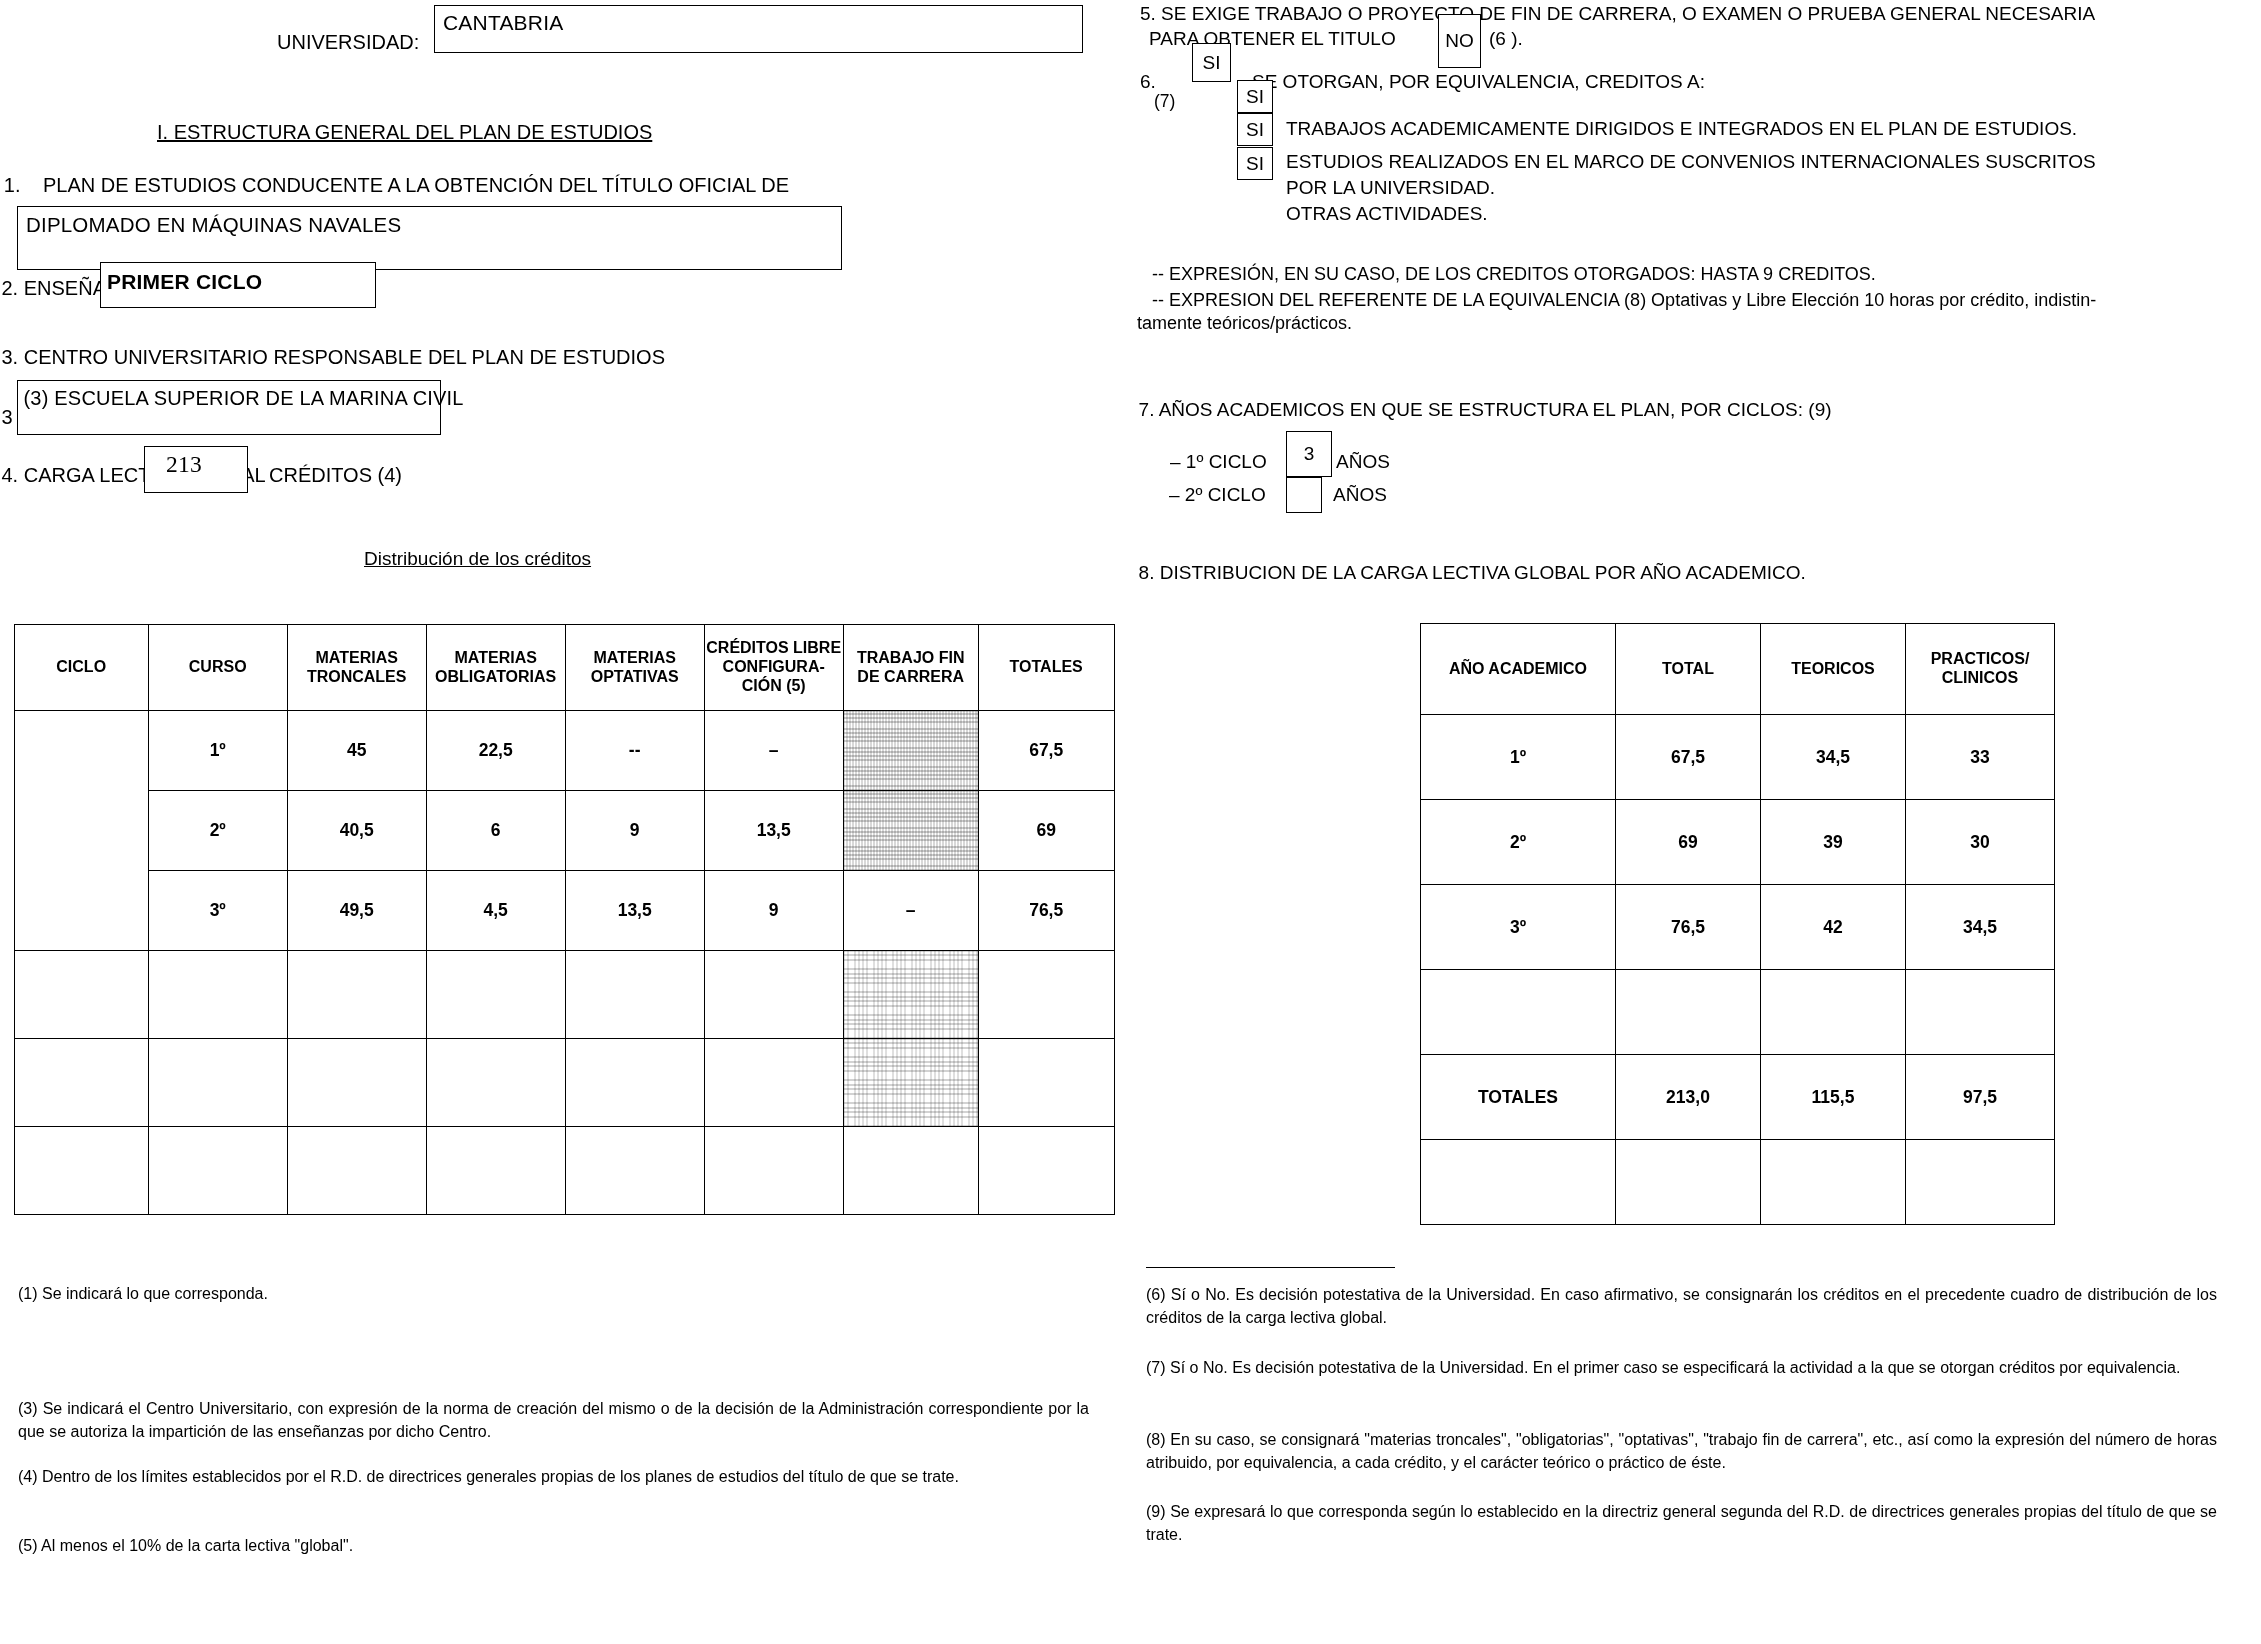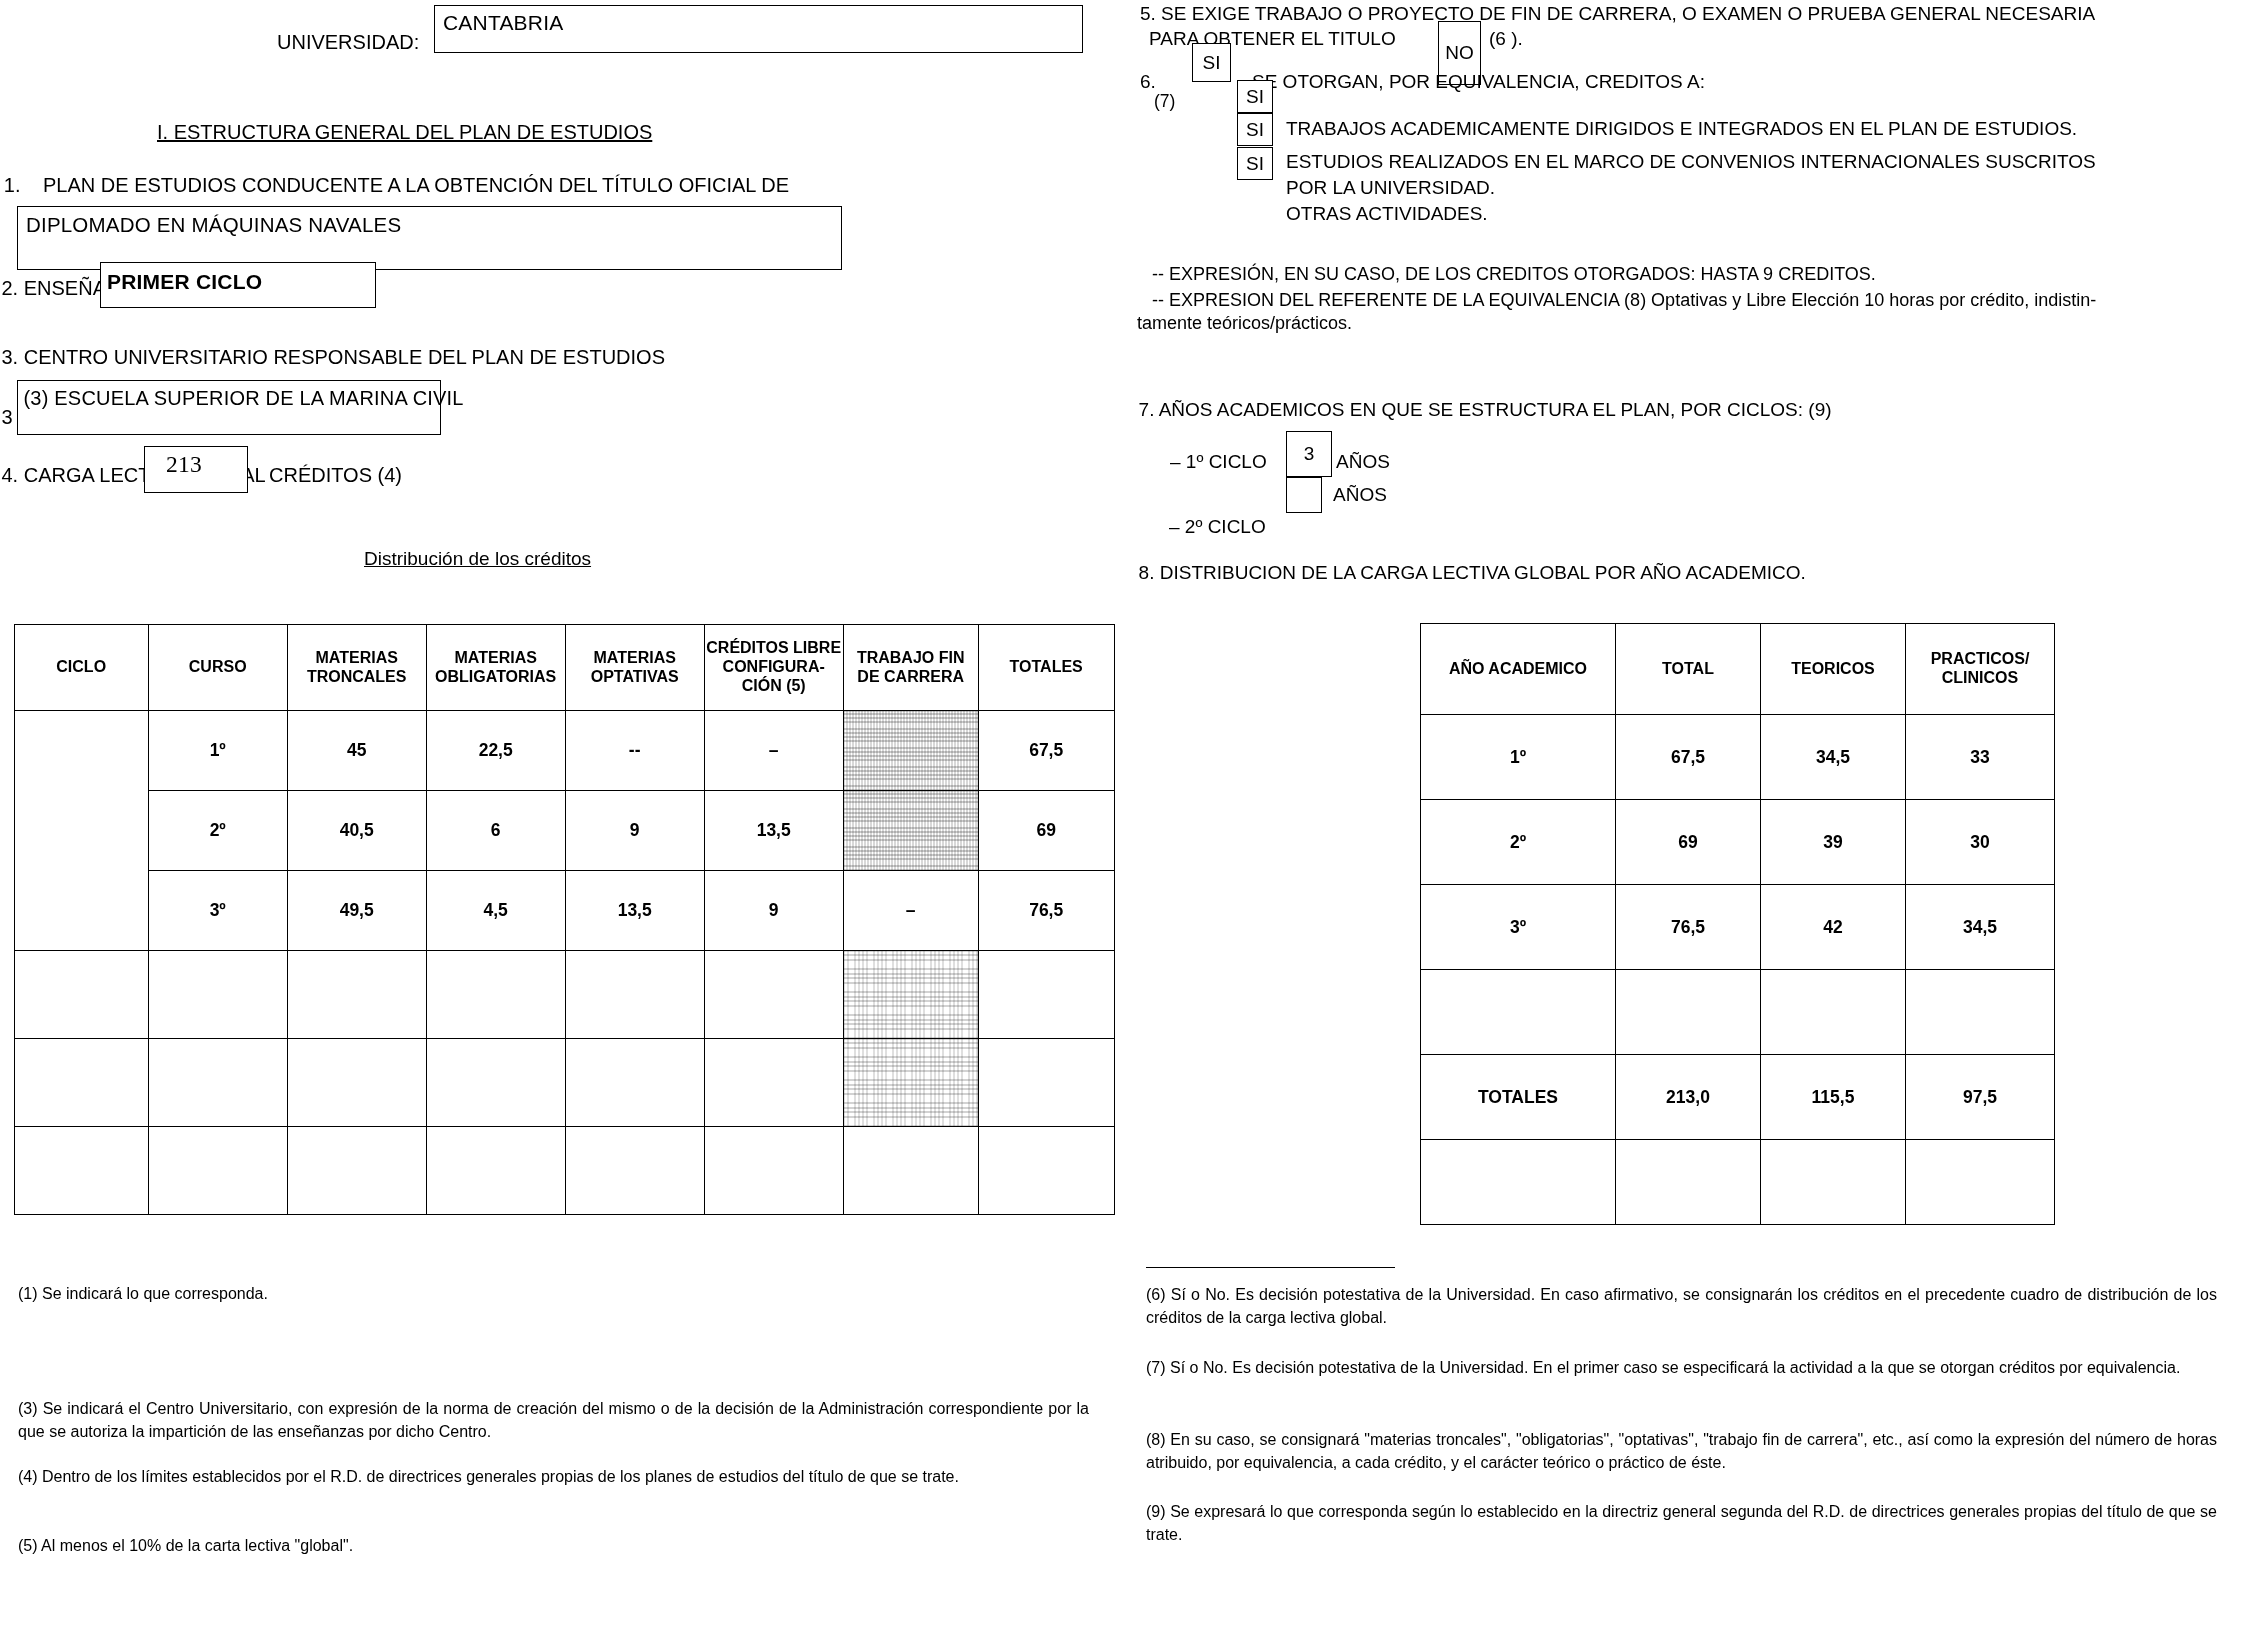--- a/index.html
+++ b/index.html
@@ -215,21 +215,21 @@
     <div class="abs t-small just" style="left:18px; top:1282px; width:1071px;">(1) Se indicará lo que corresponda.</div>
     <div class="abs t-small just" style="left:18px; top:1397px; width:1071px;">(3) Se indicará el Centro Universitario, con expresión de la norma de creación del mismo o de la decisión de la Administración correspondiente por la que se autoriza la impartición de las enseñanzas por dicho Centro.</div>
     <div class="abs t-small just" style="left:18px; top:1465px; width:1071px;">(4) Dentro de los límites establecidos por el R.D. de directrices generales propias de los planes de estudios del título de que se trate.</div>
     <div class="abs t-small" style="left:18px; top:1534px; width:1071px;">(5) Al menos el 10% de la carta lectiva "global".</div>
   </div>
 
   <div id="right-column">
 
     <div class="abs t-main" style="left:9px; top:1.5px; font-size:19px;">5. SE EXIGE TRABAJO O PROYECTO DE FIN DE CARRERA, O EXAMEN O PRUEBA GENERAL NECESARIA</div>
     <div class="abs t-main" style="left:18px; top:27px; font-size:19px;">PARA OBTENER EL TITULO</div>
-    <div class="sqbox" style="left:307px; top:21px; width:43px; height:64px;align-items:center;">
+    <div class="sqbox" style="left:307px; top:14px; width:43px; height:54px;align-items:center;">
       <span>NO</span>
     </div>
     <div class="abs t-main" style="left:358px; top:27px; font-size:19px;">(6 ).</div>
 
     <div class="abs t-main" style="left:9px; top:70px; font-size:19px;">6.</div>
     <div class="abs t-main" style="left:23px; top:91px; font-size:17.5px;">(7)</div>
     <div class="sqbox" style="left:61px; top:43px; width:39px; height:39px;">
       <span>SI</span>
     </div>
     <div class="abs t-main" style="left:121px; top:70px; font-size:19px;">SE OTORGAN, POR EQUIVALENCIA, CREDITOS A:</div>
@@ -255,21 +255,21 @@
     <div class="abs t-main" style="left:6px; top:313px; font-size:18px;">tamente teóricos/prácticos.</div>
 
     <div class="abs t-main" style="left:7.6px; top:398px; font-size:19px;">7. AÑOS ACADEMICOS EN QUE SE ESTRUCTURA EL PLAN, POR CICLOS: (9)</div>
 
     <div class="abs t-main" style="left:39px; top:450px; font-size:19px;">– 1º CICLO</div>
     <div class="sqbox" style="left:155px; top:431px; width:46px; height:46px;">
       <span>3</span>
     </div>
     <div class="abs t-main" style="left:205px; top:450px; font-size:19px;">AÑOS</div>
 
-    <div class="abs t-main" style="left:38px; top:483px; font-size:19px;margin-top:32px;">– 2º CICLO</div>
+    <div class="abs t-main" style="left:38px; top:483px; font-size:19px;">– 2º CICLO</div>
     <div class="sqbox" style="left:155px; top:477px; width:36px; height:36px;">
       <span></span>
     </div>
     <div class="abs t-main" style="left:202px; top:483px; font-size:19px;">AÑOS</div>
 
     <div class="abs t-main" style="left:7.6px; top:553px; font-size:19px;margin-top:8px;">8. DISTRIBUCION DE LA CARGA LECTIVA GLOBAL POR AÑO ACADEMICO.</div>
 
     <table class="grid" id="load-table">
       <thead>
         <tr>

